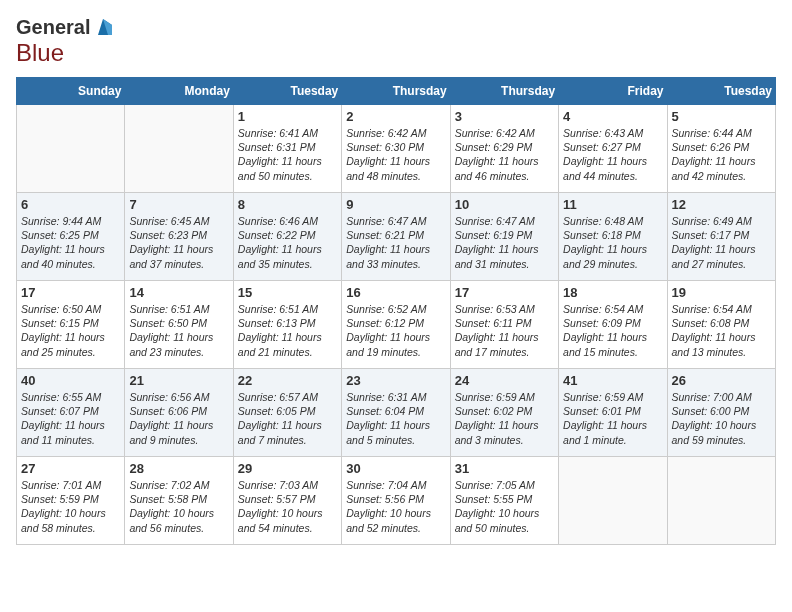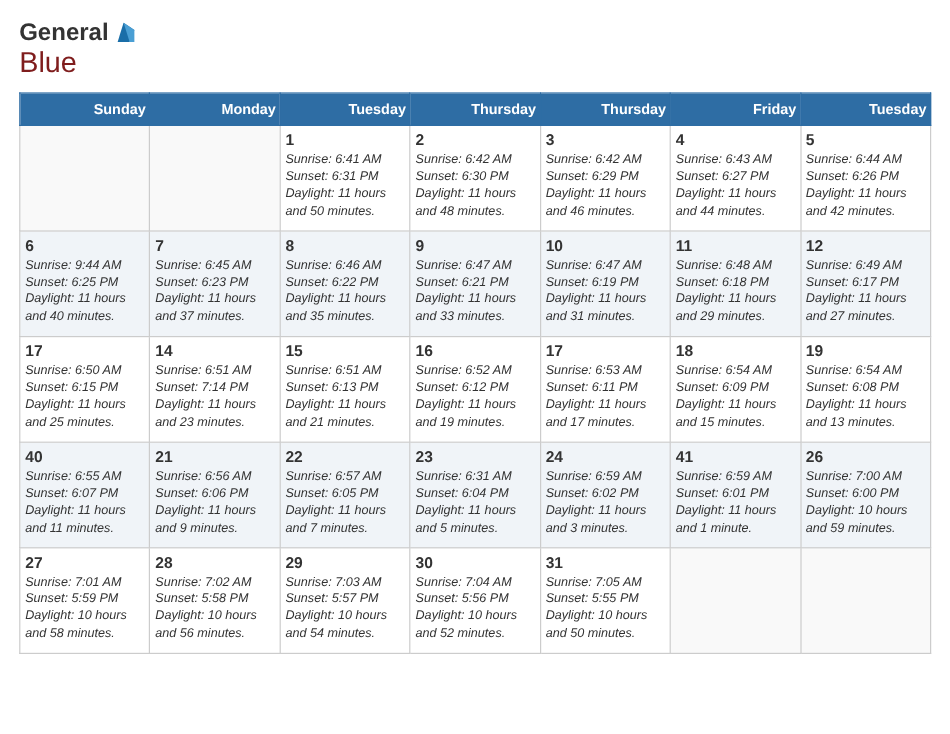--- a/index.html
+++ b/index.html
@@ -196,21 +196,21 @@
       <tr>
         <td>
           <span class="day-number">17</span>
           <div class="day-info">Sunrise: 6:50 AM
 Sunset: 6:15 PM
 Daylight: 11 hours and 25 minutes.</div>
         </td>
         <td>
           <span class="day-number">14</span>
           <div class="day-info">Sunrise: 6:51 AM
-Sunset: 7:14 PM
+Sunset: 6:50 PM
 Daylight: 11 hours and 23 minutes.</div>
         </td>
         <td>
           <span class="day-number">15</span>
           <div class="day-info">Sunrise: 6:51 AM
 Sunset: 6:13 PM
 Daylight: 11 hours and 21 minutes.</div>
         </td>
         <td>
           <span class="day-number">16</span>

